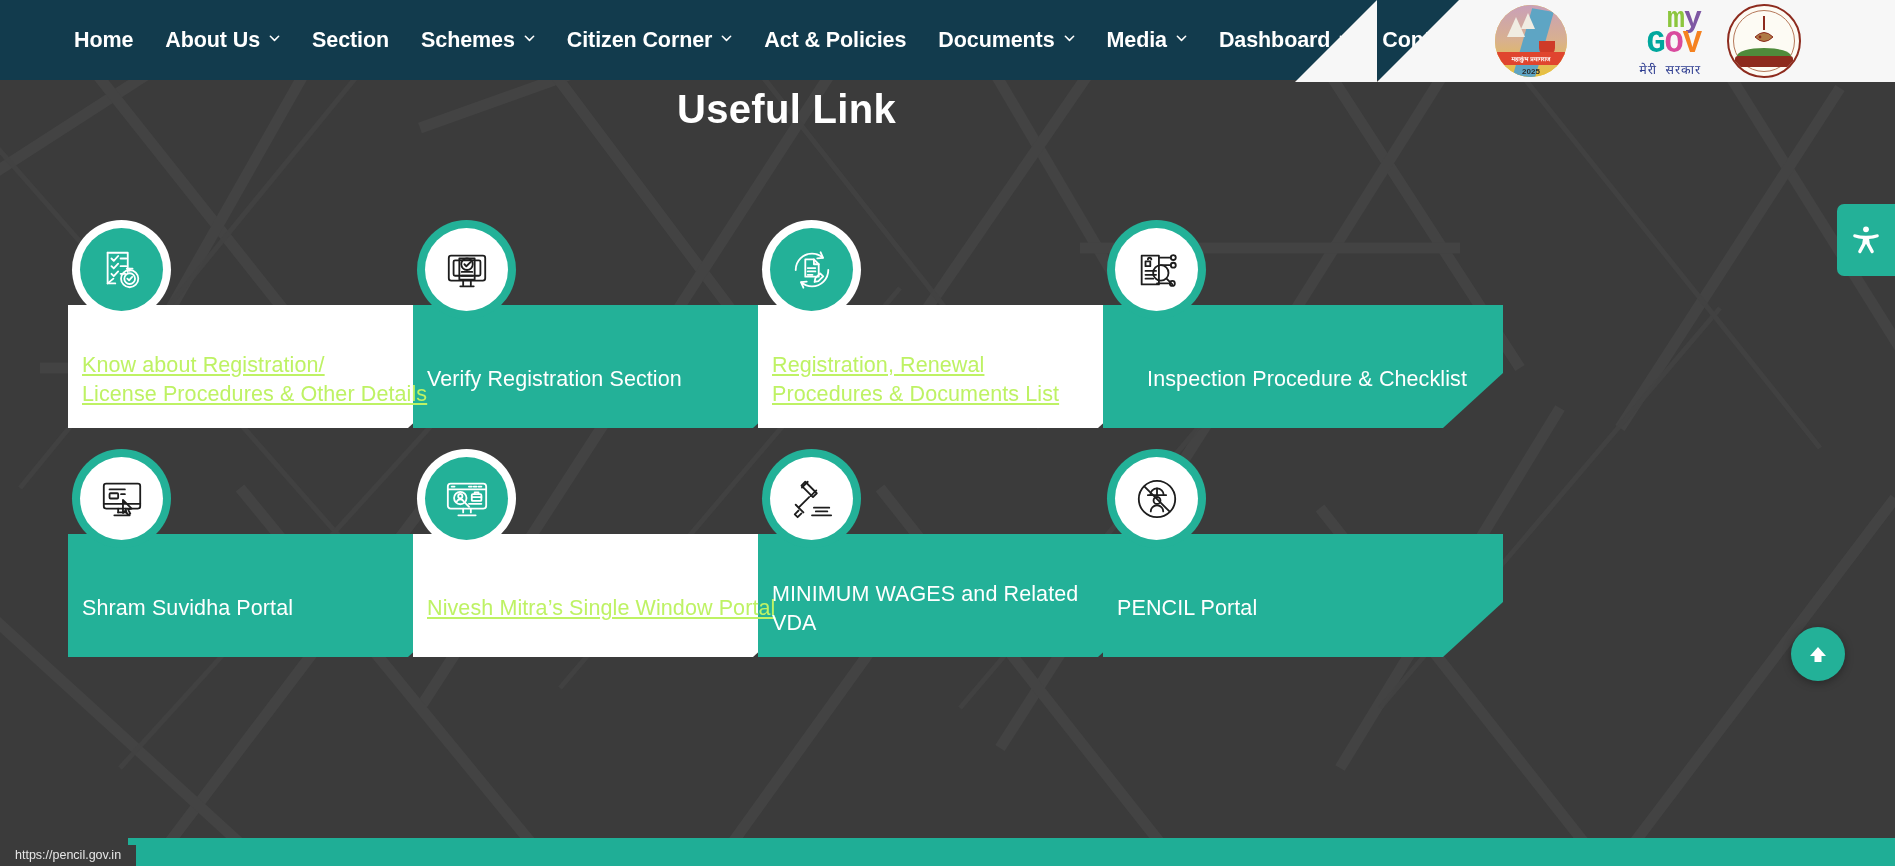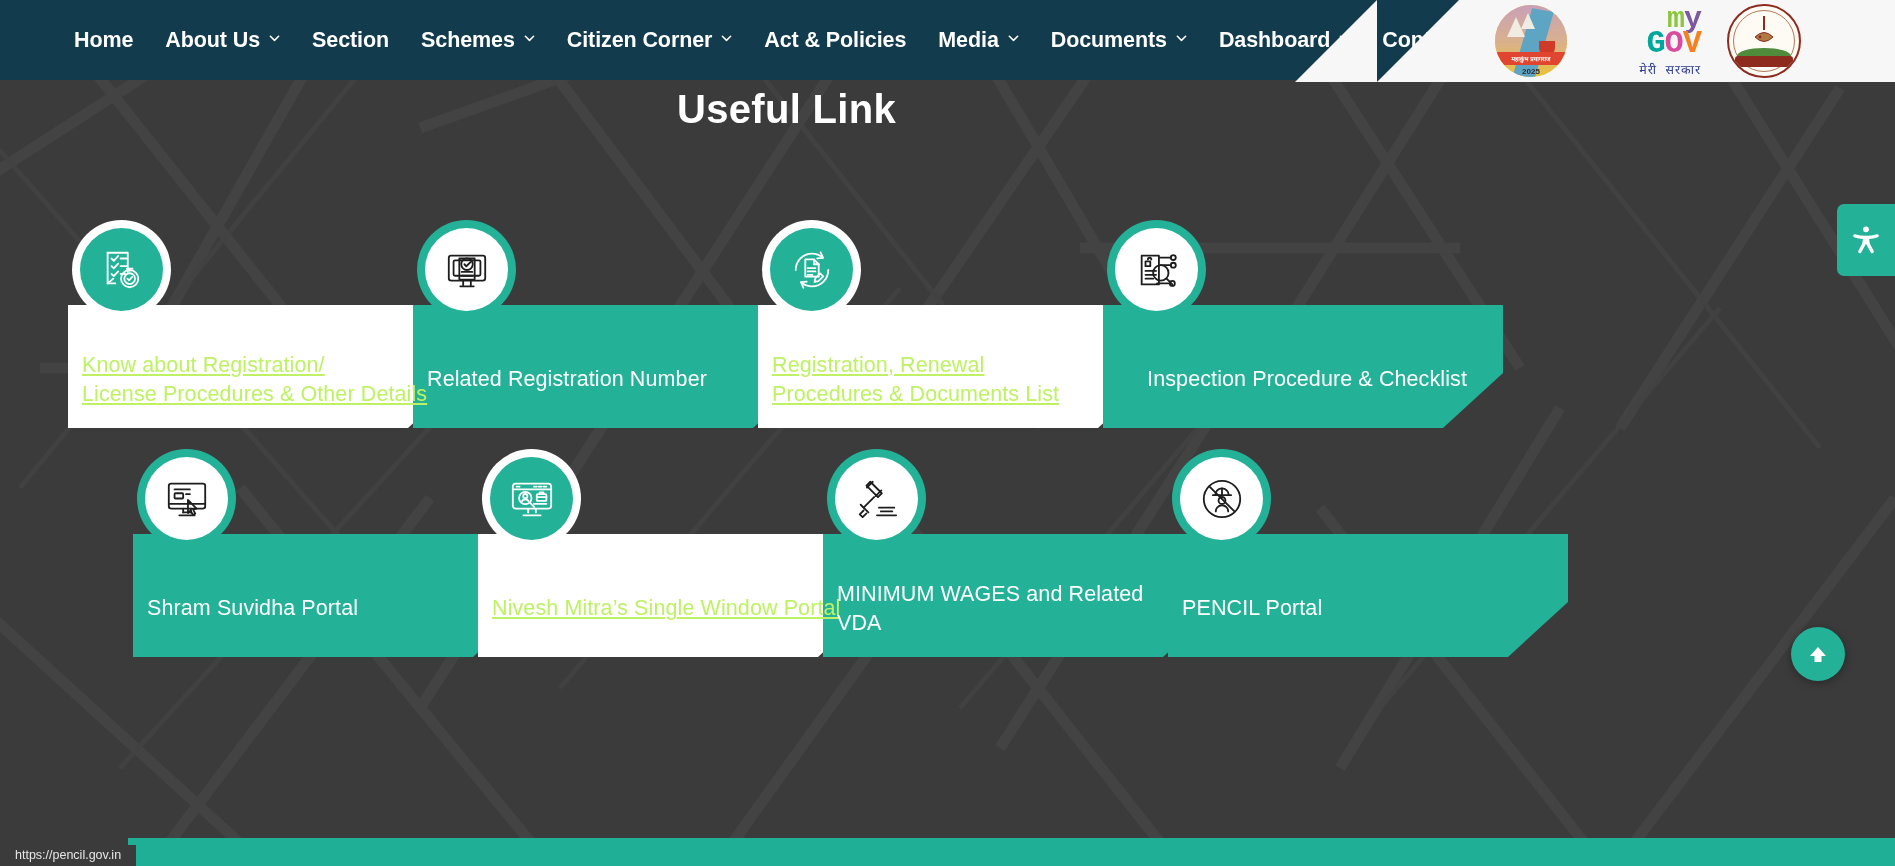--- a/index.html
+++ b/index.html
@@ -157,21 +157,21 @@
     font-weight:700;
     letter-spacing:0.3px;
   }
 
   #grid{
     position:absolute;
     left:68px; top:160px;
     width:1500px;
   }
   .row{ display:flex; gap:0px; }
-  .row + .row{ margin-top:29px;justify-content:flex-end; }
+  .row + .row{ margin-top:29px; }
 
   .card{
     position:relative;
     width:400px;
     height:200px;
     flex:0 0 auto;
   }
   .card + .card{ margin-left:-55px; }
 
   
@@ -301,29 +301,29 @@
         <span class="caret">
           <svg viewBox="0 0 12 12" fill="none" stroke="#ffffff" stroke-width="1.7" stroke-linecap="round" stroke-linejoin="round">
             <path d="M1.5 3.5 L6 8 L10.5 3.5"></path>
           </svg>
         </span>
       </a>
       <a class="navitem">
         <span>Act &amp; Policies</span>
       </a>
       <a class="navitem">
-        <span>Media</span>
+        <span>Documents</span>
         <span class="caret">
           <svg viewBox="0 0 12 12" fill="none" stroke="#ffffff" stroke-width="1.7" stroke-linecap="round" stroke-linejoin="round">
             <path d="M1.5 3.5 L6 8 L10.5 3.5"></path>
           </svg>
         </span>
       </a>
       <a class="navitem">
-        <span>Documents</span>
+        <span>Media</span>
         <span class="caret">
           <svg viewBox="0 0 12 12" fill="none" stroke="#ffffff" stroke-width="1.7" stroke-linecap="round" stroke-linejoin="round">
             <path d="M1.5 3.5 L6 8 L10.5 3.5"></path>
           </svg>
         </span>
       </a>
       <a class="navitem">
         <span>Dashboard</span>
         <span class="caret">
           <svg viewBox="0 0 12 12" fill="none" stroke="#ffffff" stroke-width="1.7" stroke-linecap="round" stroke-linejoin="round">
@@ -452,21 +452,21 @@
       <path d="M29.6 33 l1.8 1.8 L34.6 31.2"></path>
       <path d="M29 22.5 h6"></path>
                 <path d="M32 22.5 v2.4"></path>
     </svg>
             </span>
           </div>
         </div>
         <div class="card dark">
           <div class="cardbody">
             <div class="panel"></div>
-            <div class="cardtext" style="white-space: pre-line;">Related Registration Number</div>
+            <div class="cardtext" style="white-space: pre-line;">Verify Registration Section</div>
           </div>
           <div class="badge">
             <span>
     <svg viewBox="0 0 48 48" fill="none" stroke-width="1.9" stroke-linecap="round" stroke-linejoin="round">
       <rect x="5" y="9" width="38" height="26" rx="2.5"></rect>
       <rect x="10" y="14" width="28" height="16" rx="1.5"></rect>
       <path d="M16 12 h16 v22 h-16 z"></path>
       <path d="M18.5 26 h11"></path>
                 <path d="M18.5 30 h11"></path>
       <circle cx="24" cy="18" r="6"></circle>

